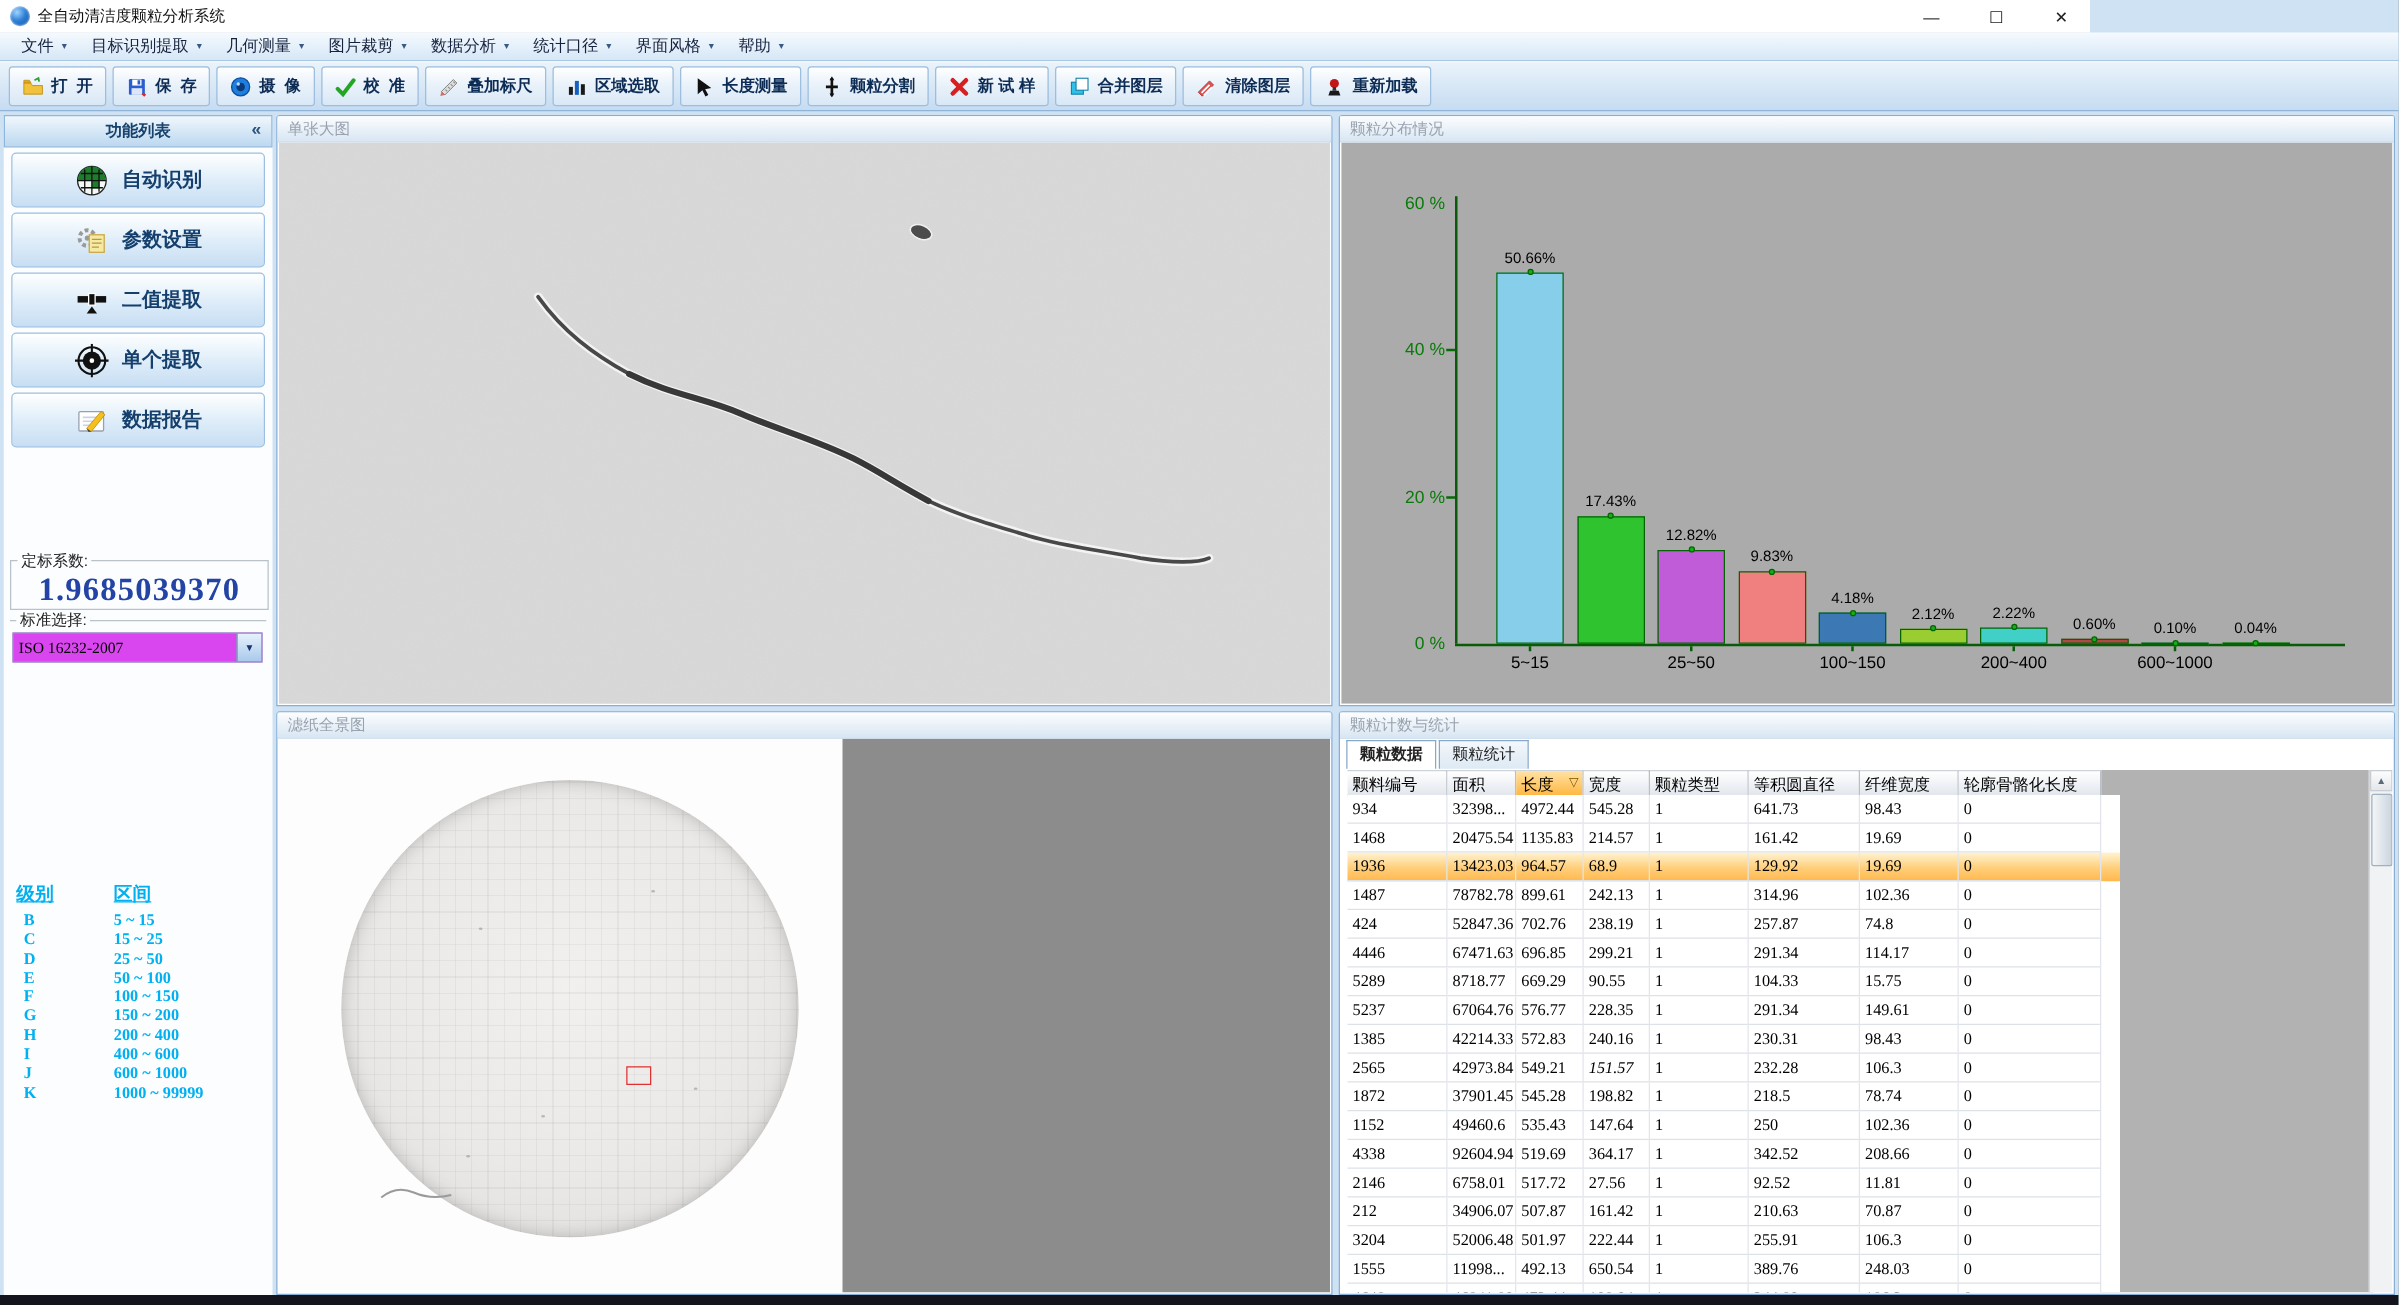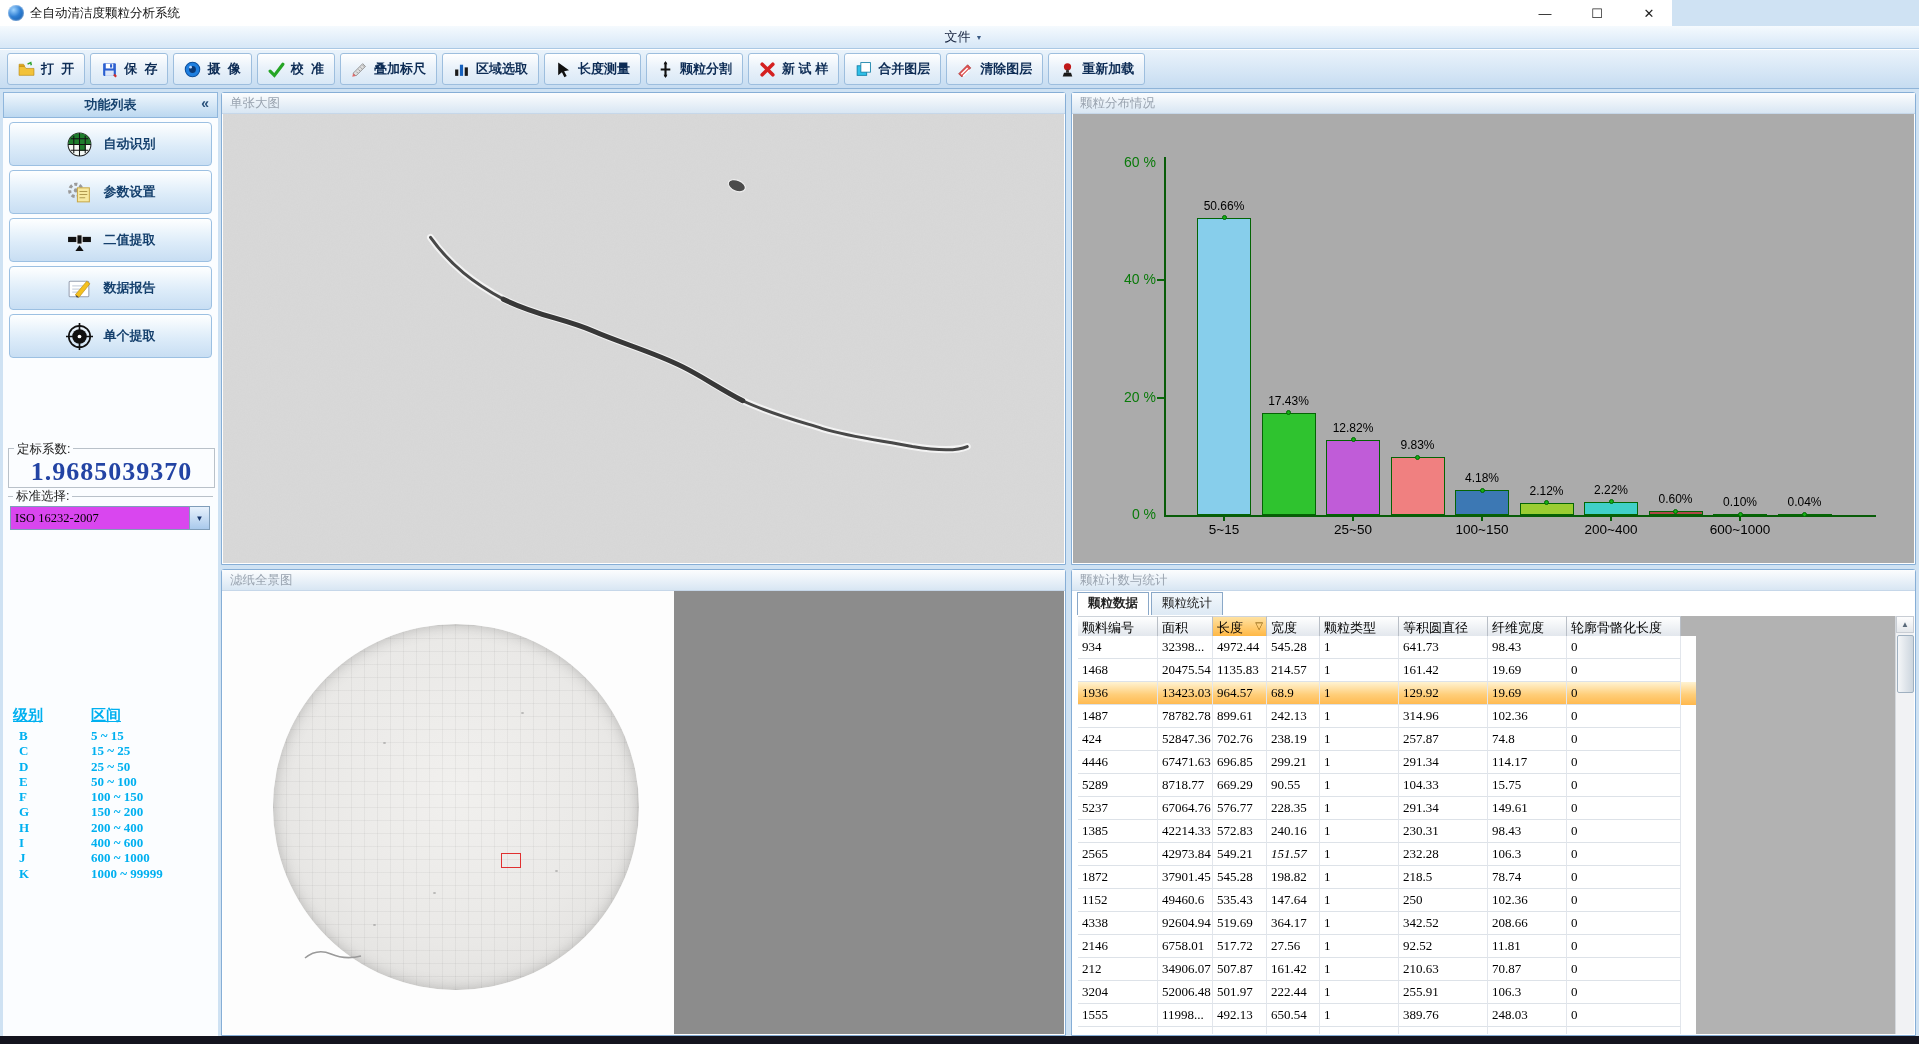--- a/index.html
+++ b/index.html
@@ -11,21 +11,21 @@
   #app-icon{width:16px;height:16px;margin:0 6px 0 8px;border-radius:50%;
             background:radial-gradient(circle at 35% 30%,#9fd4ff 0%,#2f7fd4 45%,#0b4f9e 100%);
             box-shadow:inset 0 0 2px #fff;}
   #win-title{font-size:12.5px;color:#111;}
   #win-controls{position:absolute;right:10px;top:0;height:26px;display:flex;align-items:center;gap:26px;}
   .win-btn{width:26px;height:20px;display:flex;align-items:center;justify-content:center;
            font-size:13px;color:#222;cursor:default;}
   
   #menubar{position:absolute;left:0;top:26px;width:1919px;height:23px;
            background:linear-gradient(#f5fafe,#d6e7f7);border-bottom:1px solid #aac8e4;
-           display:flex;align-items:center;padding-left:8px;box-sizing:border-box;flex-direction:column;}
+           display:flex;align-items:center;padding-left:8px;box-sizing:border-box;}
   .menu-item{display:flex;align-items:center;gap:5px;padding:2px 9px;font-size:13px;color:#16233f;}
   .menu-arrow{font-size:7px;color:#3a5a84;}
   
   #toolbar{position:absolute;left:0;top:49px;width:1919px;height:40px;
            background:linear-gradient(#eaf3fb,#c6dcf1);border-bottom:1px solid #8fb4d8;
            border-top:1px solid #ffffff;display:flex;align-items:center;padding-left:7px;gap:5px;box-sizing:border-box;}
   .tbtn{height:30px;display:flex;align-items:center;gap:6px;padding:0 10px;
         background:linear-gradient(#ffffff,#eaf2fa 45%,#d9e8f6);
         border:1px solid #9dbede;border-radius:3px;}
   .ticon{width:17px;height:17px;display:inline-block;}
@@ -35,21 +35,21 @@
   #sidebar{position:absolute;left:3px;top:92px;width:215px;height:944px;background:#fbfdff;}
   #func-header{height:24px;background:linear-gradient(#f0f7fd,#bcd8f0);
                border:1px solid #8fb6dc;display:flex;align-items:center;justify-content:center;
                font-size:13px;font-weight:bold;color:#16426e;position:relative;}
   #func-collapse{position:absolute;right:8px;top:2px;font-size:14px;color:#29517b;}
   .side-btn{margin:4px 6px 0 6px;height:42px;border:1px solid #9cc0e2;border-radius:4px;
             background:linear-gradient(#feffff,#ddecf9 55%,#c8def3);
             display:flex;align-items:center;justify-content:center;gap:11px;}
   .sicon{width:27px;height:27px;}
   .sicon svg{width:100%;height:100%;display:block;}
-  .side-btn span.slabel{font-size:13px;font-weight:bold;color:#15406d;}
+  .side-btn span.slabel{font-size:16px;font-weight:bold;color:#15406d;}
   .groupbox{position:absolute;left:5px;width:205px;border:1px solid #b9c1c9;}
   .groupbox .gb-label{position:absolute;top:-8px;left:5px;background:#fbfdff;padding:0 3px;
                       font-size:12.5px;color:#222;}
   #calib-box{top:356px;height:38px;}
   #calib-value{margin-top:8px;text-align:center;font-family:"Liberation Serif",serif;
                font-weight:bold;font-size:26px;color:#2344a4;letter-spacing:1px;}
   #std-box{top:404px;height:40px;border:none;}
   #std-box .gb-label{background:#fbfdff;}
   #std-line{position:absolute;top:0px;left:0;width:205px;border-top:1px solid #b9c1c9;}
   #combo{position:absolute;left:2px;top:10px;width:198px;height:22px;border:1px solid #7f9db9;
@@ -326,38 +326,38 @@
               <rect x="2" y="9.5" width="22" height="5" fill="#111"></rect>
               <rect x="10.5" y="7.5" width="5" height="9" fill="#111" stroke="#fff"></rect>
               <path d="M9 23l4-5.5 4 5.5z" fill="#111"></path>
             </svg>
           </span>
           <span class="slabel">二值提取</span>
         </div>
         <div class="side-btn">
           <span class="sicon">
             <svg viewBox="0 0 26 26">
+              <circle cx="13" cy="13" r="7" fill="#111"></circle>
+              <circle cx="13" cy="13" r="10.3" fill="none" stroke="#111" stroke-width="1.6"></circle>
+              <path d="M13 0v7M13 19v7M0 13h7M19 13h7" stroke="#111" stroke-width="1.6"></path>
+              <circle cx="13" cy="13" r="1.8" fill="#fff"></circle>
+            </svg>
+          </span>
+          <span class="slabel">单个提取</span>
+        </div>
+        <div class="side-btn">
+          <span class="sicon">
+            <svg viewBox="0 0 26 26">
               <rect x="3" y="6" width="19" height="15" rx="1" fill="#fff" stroke="#98a0b0"></rect>
               <path d="M6 10.5h13M6 13.5h13M6 16.5h9" stroke="#ccd4e0" stroke-width="1.2"></path>
               <path d="M9 19L20 6l3 2.5L12.5 21.5z" fill="#f4c01e" stroke="#b8860b" stroke-width=".6"></path>
               <path d="M9 19l1.4 2.6 2.1-.1z" fill="#333"></path>
             </svg>
           </span>
           <span class="slabel">数据报告</span>
-        </div>
-        <div class="side-btn">
-          <span class="sicon">
-            <svg viewBox="0 0 26 26">
-              <circle cx="13" cy="13" r="7" fill="#111"></circle>
-              <circle cx="13" cy="13" r="10.3" fill="none" stroke="#111" stroke-width="1.6"></circle>
-              <path d="M13 0v7M13 19v7M0 13h7M19 13h7" stroke="#111" stroke-width="1.6"></path>
-              <circle cx="13" cy="13" r="1.8" fill="#fff"></circle>
-            </svg>
-          </span>
-          <span class="slabel">单个提取</span>
         </div>
       </div>
 
     <div class="groupbox" id="calib-box">
       <span class="gb-label">定标系数:</span>
       <div id="calib-value">1.9685039370</div>
     </div>
 
     <div class="groupbox" id="std-box">
       <div id="std-line"></div>

